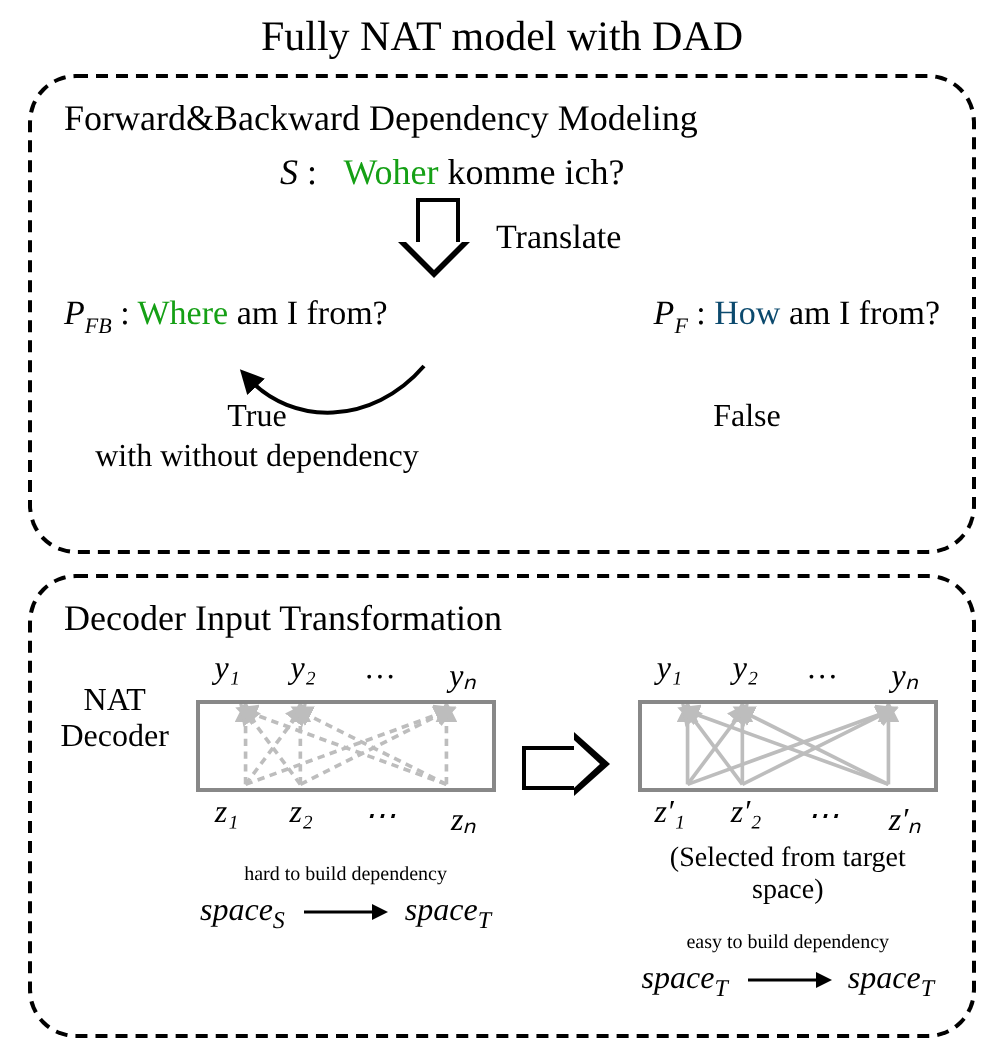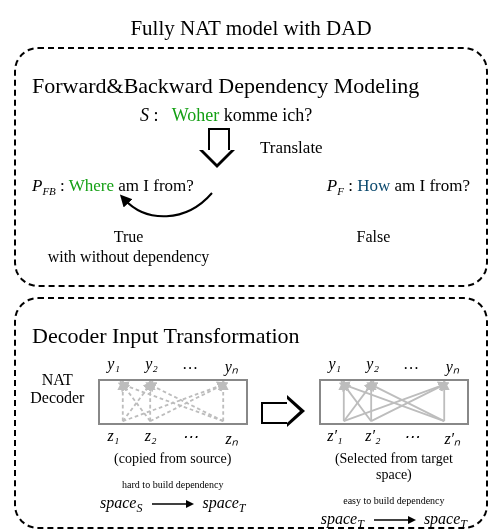--- a/index.html
+++ b/index.html
@@ -7,40 +7,40 @@
     padding: 0;
     background: #fff;
     font-family: "Times New Roman", Times, serif;
     color: #000;
   }
   .page {
     width: 502px;
     height: 530px;
     position: relative;
     box-sizing: border-box;
-    padding: 16px 14px 10px 14px;
+    padding: 6px 14px 10px 14px;
   }
   .title {
     text-align: center;
     font-size: 21px;
     margin: 0 0 6px 0;
   }
   .panel {
     border: 2px dashed #000;
     border-radius: 24px;
     padding: 8px 14px 10px 14px;
     margin-bottom: 10px;
     position: relative;
     box-sizing: border-box;
   }
   .panel-top { height: 240px; }
   .panel-bottom { height: 232px; }
   .section-heading {
-    font-size: 22px;
-    margin: 16px 0 6px 2px;
+    font-size: 18px;
+    margin: 2px 0 6px 2px;
   }
   .row { white-space: nowrap; }
   .mathit { font-style: italic; font-family: "Times New Roman", serif; }
   .sub { font-size: 11px; vertical-align: sub; }
   .green { color: #15a015; text-align: right; }
   .red { color: #0c4a6e; }
   .src-row {
     font-size: 18px;
     text-align: left;
     margin-left: 110px;
@@ -76,21 +76,21 @@
   .down-arrow-shape .head-inner {
     position: absolute;
     left: 3px; top: 22px;
     width: 0; height: 0;
     border-left: 14px solid transparent;
     border-right: 14px solid transparent;
     border-top: 14px solid #fff;
   }
   .translate-label {
     position: absolute;
-    left: 60px;
+    left: 48px;
     top: 12px;
     font-size: 17px;
   }
   .outputs-row {
     display: flex;
     justify-content: space-between;
     margin-top: 2px;
     font-size: 17px;
     padding: 0 2px;
   }
@@ -303,21 +303,20 @@
               </g>
             </svg>
           </div>
         </div>
         <div class="symrow">
           <span>z₁</span>
           <span>z₂</span>
           <span class="dots">⋯</span>
           <span>zₙ</span>
         </div>
-        <div class="caption1">(copied from source)</div>
         <div class="caption2">hard to build dependency</div>
         <div class="caption3">
           <span class="mathit"><span>space<span style="font-size:12px;vertical-align:sub;">S</span></span></span>
           <svg class="thin-arrow" width="44" height="12" viewBox="0 0 44 12">
             <line x1="2" y1="6" x2="36" y2="6" stroke="#000" stroke-width="1.6"></line>
             <path d="M36,2 L44,6 L36,10 Z" fill="#000"></path>
           </svg>
           <span class="mathit"><span>space<span style="font-size:12px;vertical-align:sub;">T</span></span></span>
         </div>
       </div>

